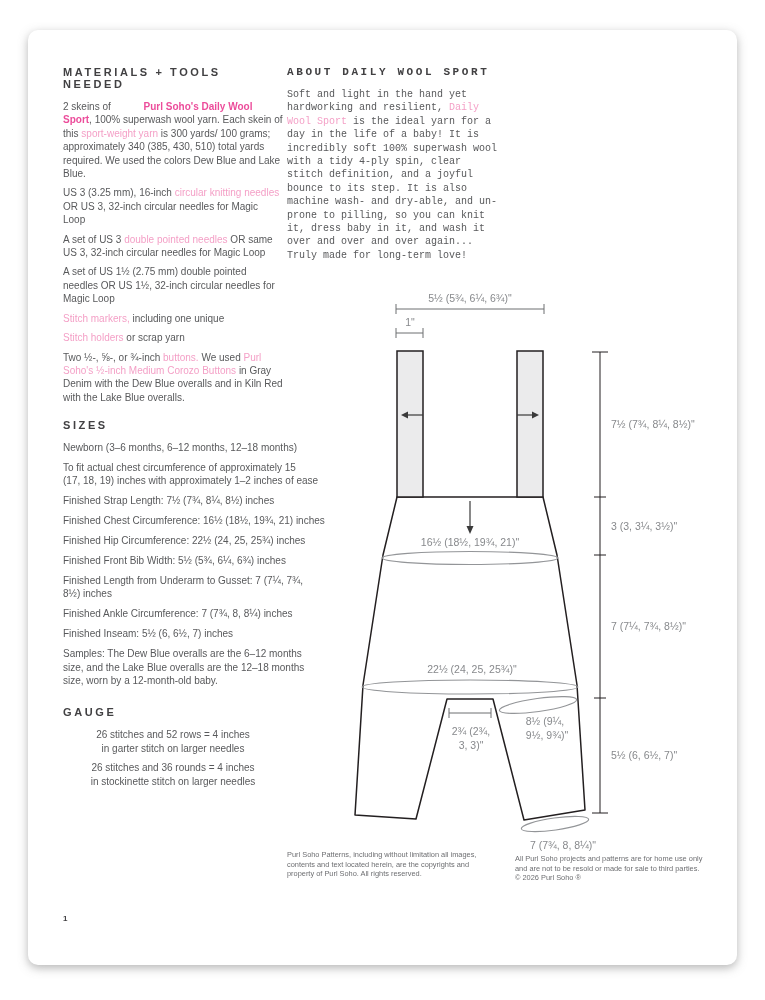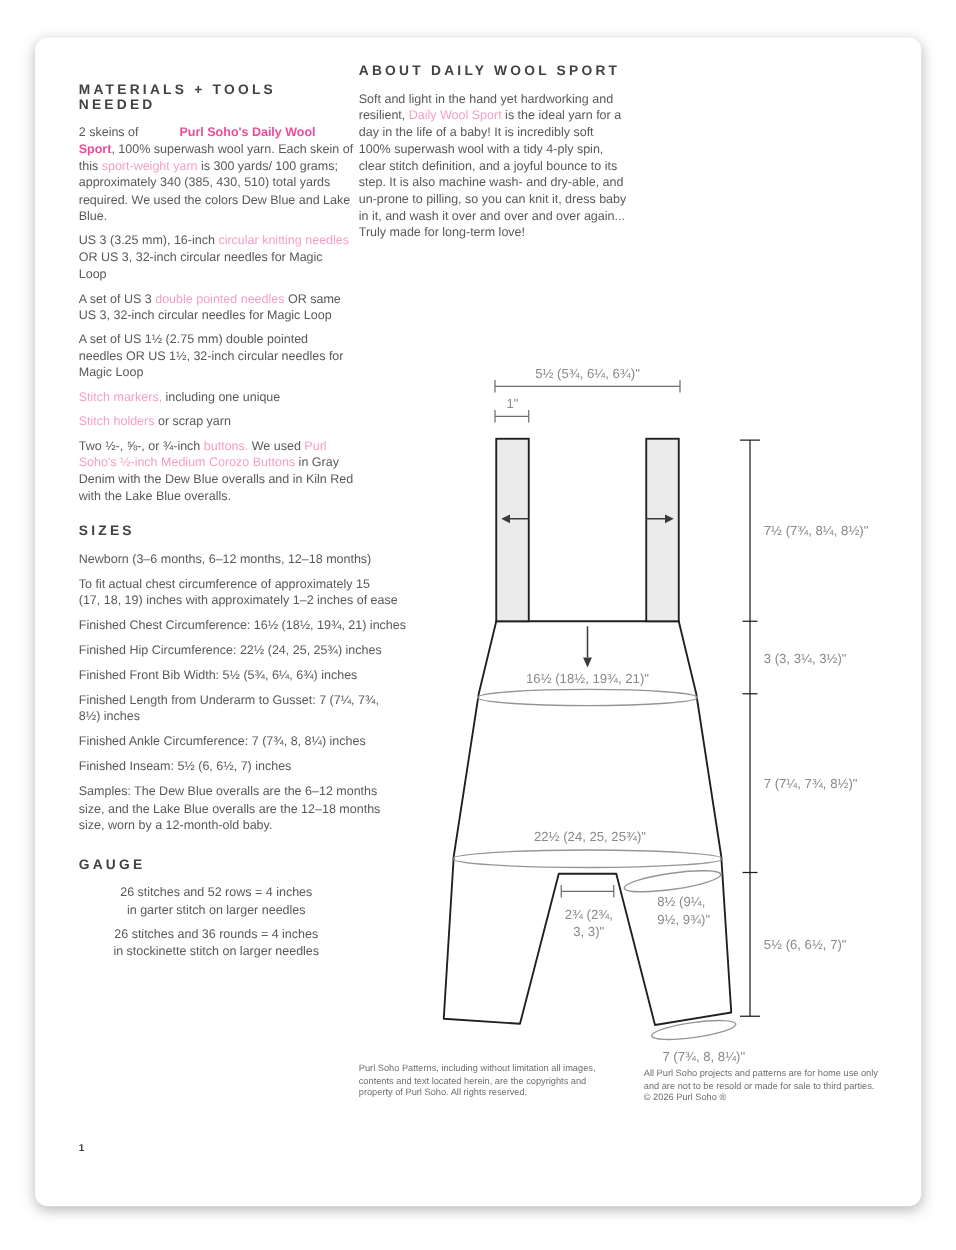--- a/index.html
+++ b/index.html
@@ -1,21 +1,21 @@
 <!DOCTYPE html>
 <html><head>
 <meta charset="utf-8">
 <style>
   html,body{margin:0;padding:0;background:#ffffff;width:765px;height:1000px;
     font-family:"Liberation Sans",sans-serif;}
   .sheet{position:absolute;left:28px;top:30px;width:709px;height:935px;background:#ffffff;
     box-shadow:0 3px 10px rgba(110,110,110,.5);border-radius:10px;}
   .col{position:absolute;}
   .col-left{left:35px;top:36px;width:220px;}
-  .col-right{left:259px;top:21px;width:216px;}
+  .col-right{left:259px;top:36px;width:216px;font-family:Liberation Mono, monospace;}
   h2{font-size:11px;font-weight:700;letter-spacing:2.6px;color:#414042;margin:0 0 10px 0;}
   h2.mt-sizes{margin-top:15px;}
   h2.mt-gauge{margin-top:19px;}
   p.body{font-size:10px;line-height:13.4px;color:#58595B;margin:0 0 6px 0;}
   .sizes-list p{white-space:pre-line;margin:0 0 6.5px 0;width:300px;}
   .gauge-list p{white-space:pre-line;text-align:center;}
   .seg-pink{color:#F49FC6;}
   .seg-pinkbold{color:#EC4D9B;font-weight:700;margin-left:30px;}
   .diagram{position:absolute;left:302px;top:255px;}
   svg text{font-family:"Liberation Sans",sans-serif;font-size:10.5px;fill:#87898C;}
@@ -37,20 +37,21 @@
     <p class="body"><span>A set of US 1½ (2.75 mm) double pointed needles OR US 1½, 32-inch circular needles for Magic Loop</span></p>
     <p class="body"><span class="seg-pink">Stitch markers,</span><span> including one unique</span></p>
     <p class="body"><span class="seg-pink">Stitch holders</span><span> or scrap yarn</span></p>
     <p class="body"><span>Two ½-, ⅝-, or ¾-inch </span><span class="seg-pink">buttons.</span><span> We used </span><span class="seg-pink">Purl Soho's ½-inch Medium Corozo Buttons</span><span> in Gray Denim with the Dew Blue overalls and in Kiln Red with the Lake Blue overalls.</span></p>
 
     <h2 class="mt-sizes">SIZES</h2>
     <div class="sizes-list">
       <p class="body">Newborn (3–6 months, 6–12 months, 12–18 months)</p>
       <p class="body">To fit actual chest circumference of approximately 15
 (17, 18, 19) inches with approximately 1–2 inches of ease</p>
+      <p class="body">Finished Strap Length: 7½ (7¾, 8¼, 8½) inches</p>
       <p class="body">Finished Chest Circumference: 16½ (18½, 19¾, 21) inches</p>
       <p class="body">Finished Hip Circumference: 22½ (24, 25, 25¾) inches</p>
       <p class="body">Finished Front Bib Width: 5½ (5¾, 6¼, 6¾) inches</p>
       <p class="body">Finished Length from Underarm to Gusset: 7 (7¼, 7¾,
 8½) inches</p>
       <p class="body">Finished Ankle Circumference: 7 (7¾, 8, 8¼) inches</p>
       <p class="body">Finished Inseam: 5½ (6, 6½, 7) inches</p>
       <p class="body">Samples: The Dew Blue overalls are the 6–12 months
 size, and the Lake Blue overalls are the 12–18 months
 size, worn by a 12-month-old baby.</p>

